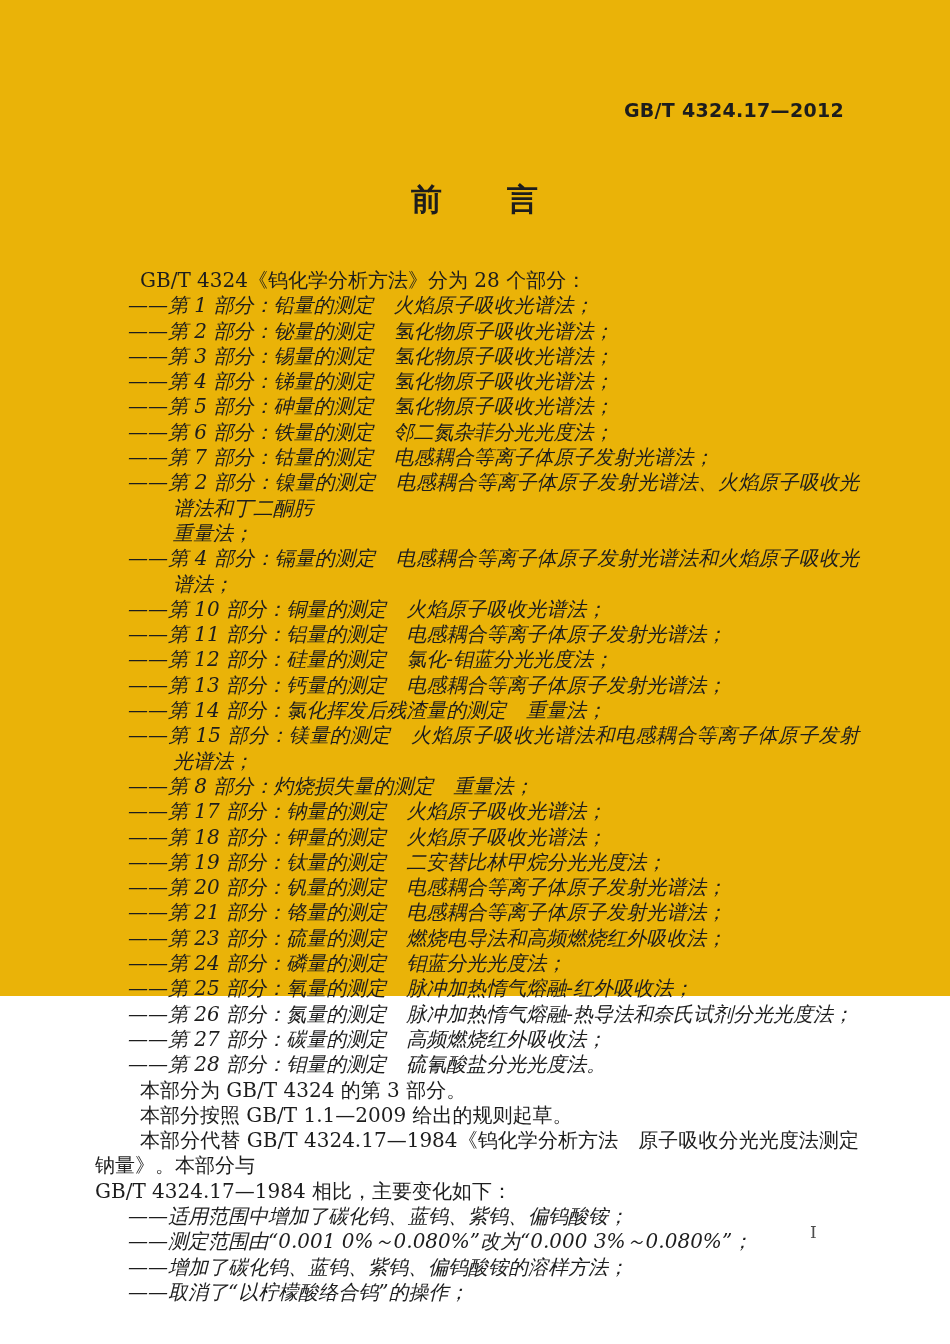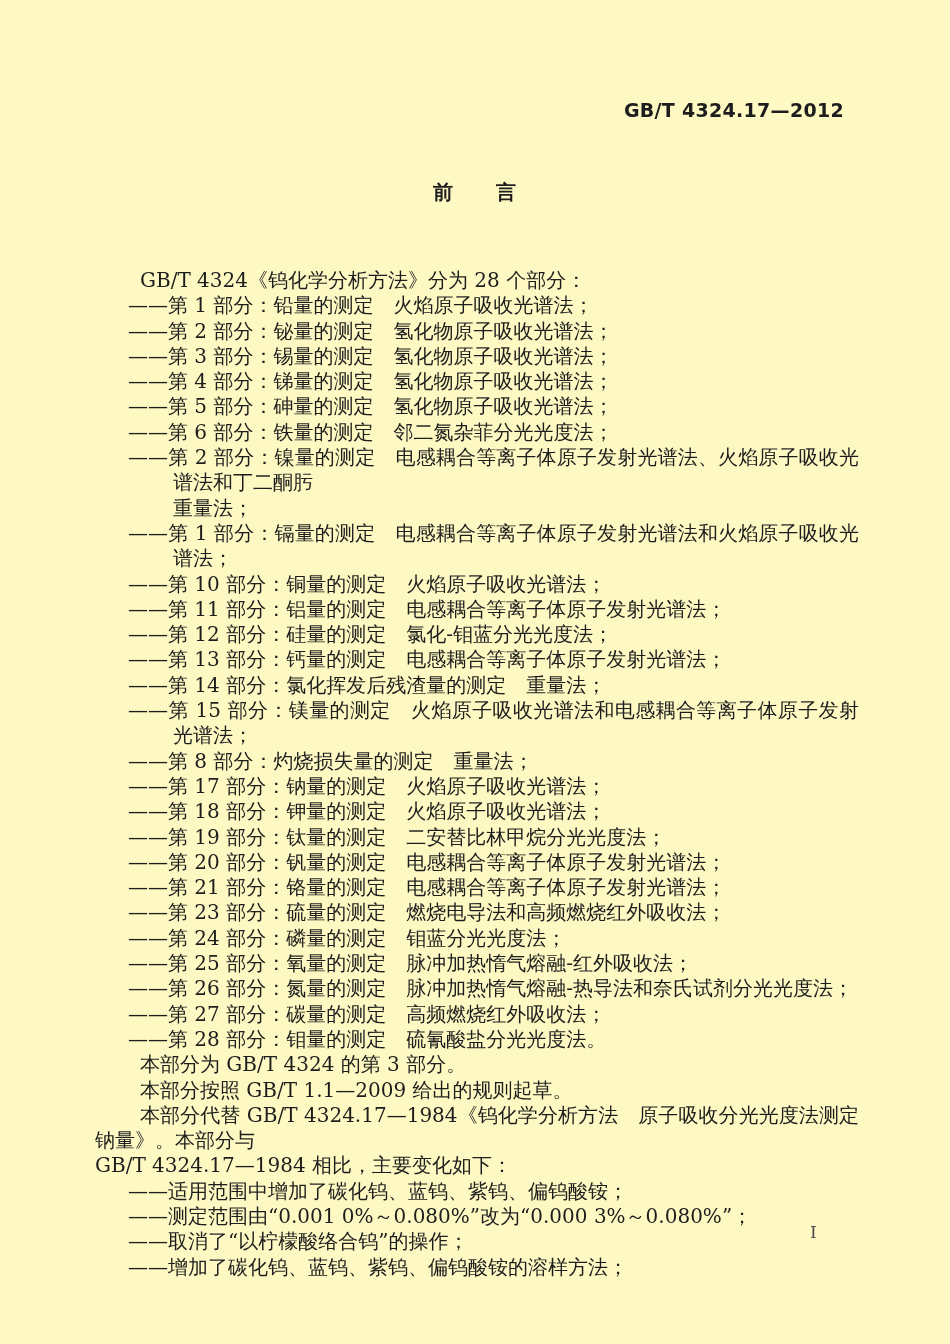--- a/index.html
+++ b/index.html
@@ -2,22 +2,22 @@
 <html><head>
 <meta charset="utf-8">
 <style>
   * { margin: 0; padding: 0; box-sizing: border-box; }
   html, body { background: #ffffff; }
   body { width: 950px; height: 1344px; overflow: hidden; }
 
   .page {
     position: relative;
     width: 950px;
-    height: 1344px;
-    background: #fef9c3;
+    height: 996px;
+    background: #eab308;
     color: #1d1d1d;
     font-family: "DejaVu Serif", "Liberation Serif", serif;
   }
 
   .doc-number {
     position: absolute;
     top: 99px;
     right: 106px;
     font-family: "DejaVu Sans", "Liberation Sans", sans-serif;
     font-weight: 700;
@@ -27,38 +27,38 @@
   }
 
   .title {
     position: absolute;
     top: 179px;
     left: 0;
     width: 100%;
     text-align: center;
     font-family: "DejaVu Sans", "Liberation Sans", sans-serif;
     font-weight: 700;
-    font-size: 20px;
+    font-size: 31px;
     letter-spacing: 1px;
     white-space: pre;
   }
 
   .body {
     position: absolute;
     left: 95px;
     top: 268px;
     width: 764px;
     font-size: 20px;
     line-height: 25.3px;
     text-align: justify;
   }
 
   .para { text-indent: 45px; }          
   .cont0 { text-indent: 0; }            
-  .item { padding-left: 78px; text-indent: -45px; }  
+  .item { padding-left: 78px; text-indent: -45px; font-style: italic; }  
   .item.cont { text-indent: 0; }        
 
   .page-num {
     position: absolute;
     top: 1222px;
     left: 810px;
     font-size: 17px;
     color: #4d4d4d;
   }
 </style>
@@ -75,23 +75,24 @@
 
     <p class="para">GB/T 4324《钨化学分析方法》分为 28 个部分：</p>
 
     <div id="parts-list">
         <div class="item">——第 1 部分：铅量的测定　火焰原子吸收光谱法；</div>
         <div class="item">——第 2 部分：铋量的测定　氢化物原子吸收光谱法；</div>
         <div class="item">——第 3 部分：锡量的测定　氢化物原子吸收光谱法；</div>
         <div class="item">——第 4 部分：锑量的测定　氢化物原子吸收光谱法；</div>
         <div class="item">——第 5 部分：砷量的测定　氢化物原子吸收光谱法；</div>
         <div class="item">——第 6 部分：铁量的测定　邻二氮杂菲分光光度法；</div>
+        <div class="item">——第 7 部分：钴量的测定　电感耦合等离子体原子发射光谱法；</div>
         <div class="item">——第 2 部分：镍量的测定　电感耦合等离子体原子发射光谱法、火焰原子吸收光谱法和丁二酮肟</div>
         <div class="item cont">重量法；</div>
-        <div class="item">——第 1 部分：镉量的测定　电感耦合等离子体原子发射光谱法和火焰原子吸收光谱法；</div>
+        <div class="item">——第 4 部分：镉量的测定　电感耦合等离子体原子发射光谱法和火焰原子吸收光谱法；</div>
         <div class="item">——第 10 部分：铜量的测定　火焰原子吸收光谱法；</div>
         <div class="item">——第 11 部分：铝量的测定　电感耦合等离子体原子发射光谱法；</div>
         <div class="item">——第 12 部分：硅量的测定　氯化-钼蓝分光光度法；</div>
         <div class="item">——第 13 部分：钙量的测定　电感耦合等离子体原子发射光谱法；</div>
         <div class="item">——第 14 部分：氯化挥发后残渣量的测定　重量法；</div>
         <div class="item">——第 15 部分：镁量的测定　火焰原子吸收光谱法和电感耦合等离子体原子发射光谱法；</div>
         <div class="item">——第 8 部分：灼烧损失量的测定　重量法；</div>
         <div class="item">——第 17 部分：钠量的测定　火焰原子吸收光谱法；</div>
         <div class="item">——第 18 部分：钾量的测定　火焰原子吸收光谱法；</div>
         <div class="item">——第 19 部分：钛量的测定　二安替比林甲烷分光光度法；</div>
@@ -109,21 +110,21 @@
 
     <p class="para">本部分按照 GB/T 1.1—2009 给出的规则起草。</p>
 
     <p class="para">本部分代替 GB/T 4324.17—1984《钨化学分析方法　原子吸收分光光度法测定钠量》。本部分与</p>
 
     <p class="cont0">GB/T 4324.17—1984 相比，主要变化如下：</p>
 
     <div id="changes-list">
         <div class="item">——适用范围中增加了碳化钨、蓝钨、紫钨、偏钨酸铵；</div>
         <div class="item">——测定范围由“0.001 0%～0.080%”改为“0.000 3%～0.080%”；</div>
+        <div class="item">——增加了碳化钨、蓝钨、紫钨、偏钨酸铵的溶样方法；</div>
         <div class="item">——取消了“以柠檬酸络合钨”的操作；</div>
-        <div class="item">——增加了碳化钨、蓝钨、紫钨、偏钨酸铵的溶样方法；</div>
       </div>
 
   </div>
 
   <div class="page-num">I</div>
 
 </div>
 
 </body></html>

